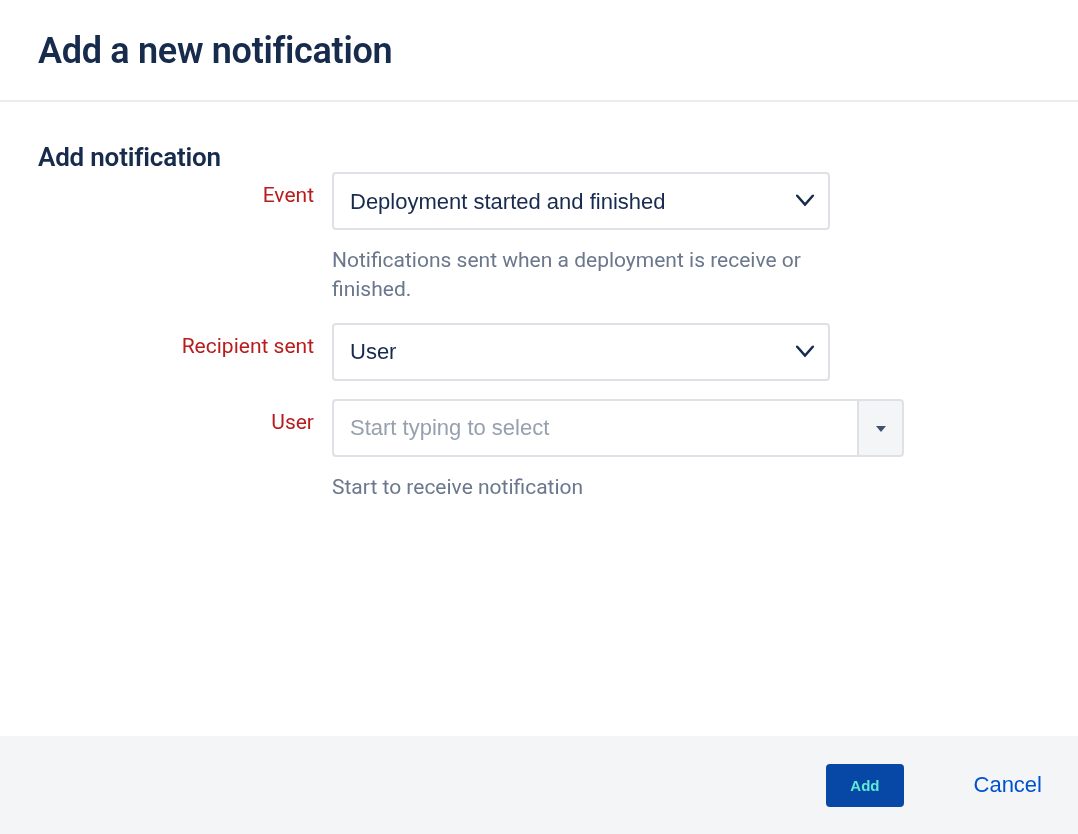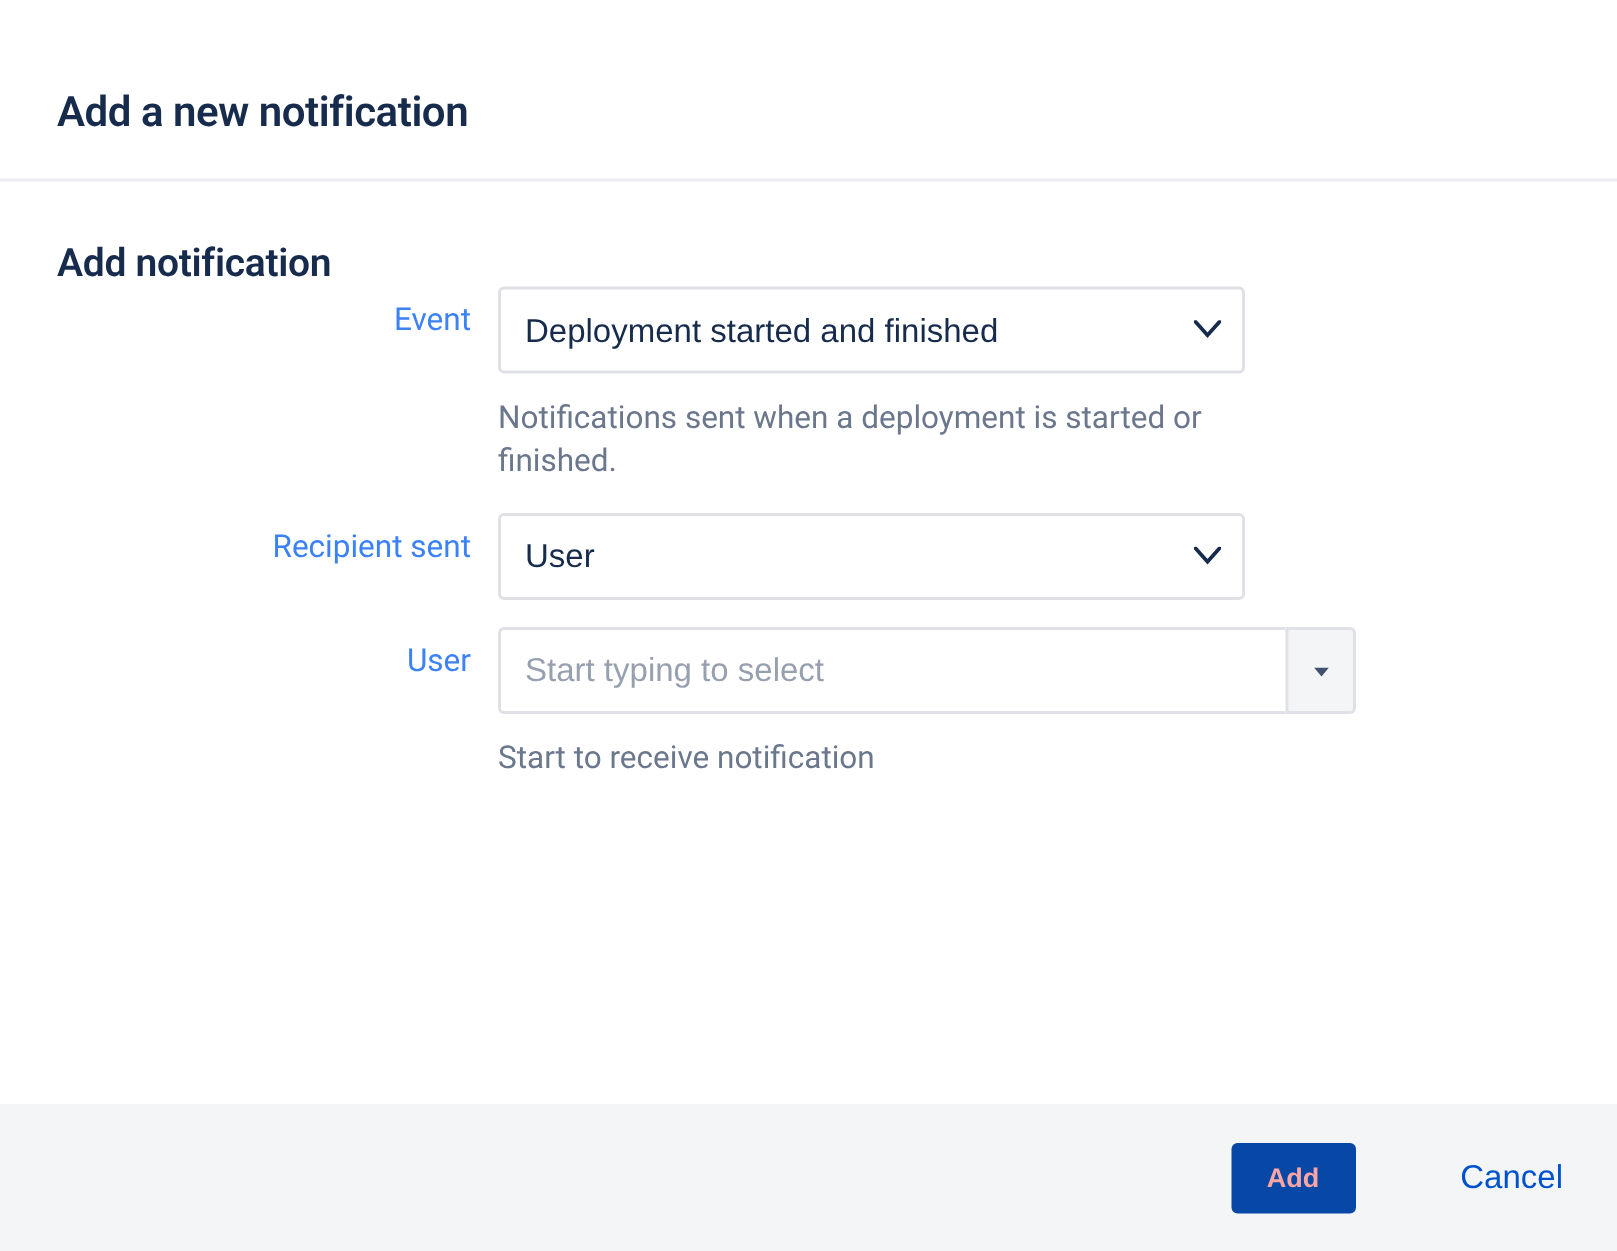--- a/index.html
+++ b/index.html
@@ -16,25 +16,24 @@
       position: relative;
       overflow: hidden;
     }
 
     .header {
       padding: 30px 38px 28px 38px;
       border-bottom: 2px solid #ebecf0;
     }
 
     .header h1 {
-      font-size: 28px;
+      font-size: 36px;
       font-weight: 600;
       color: #172b4d;
       letter-spacing: -0.3px;
-      margin-top: 28px;
     }
 
     .content {
       padding: 40px 38px 20px 38px;
     }
 
     .content h2 {
       font-size: 26px;
       font-weight: 600;
       color: #172b4d;
@@ -45,21 +44,21 @@
       display: flex;
       align-items: flex-start;
       margin-bottom: 18px;
     }
 
     .form-label {
       width: 294px;
       text-align: right;
       padding-right: 18px;
       font-size: 21px;
-      color: #3b82f6;
+      color: #b91c1c;
       padding-top: 10px;
       line-height: 1.3;
     }
 
     .form-control-wrap {
       flex: 1;
       max-width: 498px;
     }
 
     .select-wrap {
@@ -141,25 +140,25 @@
       background: #f4f5f7;
       display: flex;
       align-items: center;
       justify-content: flex-end;
       padding: 0 36px;
       gap: 30px;
     }
 
     .btn-primary {
       background: #0747a6;
-      color: #fca5a5;
+      color: #5eead4;
       border: none;
       border-radius: 4px;
       padding: 13px 24px;
-      font-size: 18px;
+      font-size: 15px;
       font-weight: 600;
       cursor: pointer;
     }
 
     .btn-link {
       background: transparent;
       color: #0052cc;
       border: none;
       font-size: 22px;
       font-weight: 500;
@@ -183,21 +182,21 @@
       <div class="select-wrap">
         <select>
           <option>Deployment started and finished</option>
         </select>
         <span class="chevron">
           <svg width="18" height="12" viewBox="0 0 18 12" fill="none">
             <path d="M1 1L9 10L17 1" stroke="currentColor" stroke-width="2.5" stroke-linecap="round"></path>
           </svg>
         </span>
       </div>
-      <div class="helper-text">Notifications sent when a deployment is started or finished.</div>
+      <div class="helper-text">Notifications sent when a deployment is receive or finished.</div>
     </div>
   </div>
 
   <div class="form-row">
     <div class="form-label">Recipient sent</div>
     <div class="form-control-wrap">
       <div class="select-wrap">
         <select>
           <option>User</option>
         </select>

